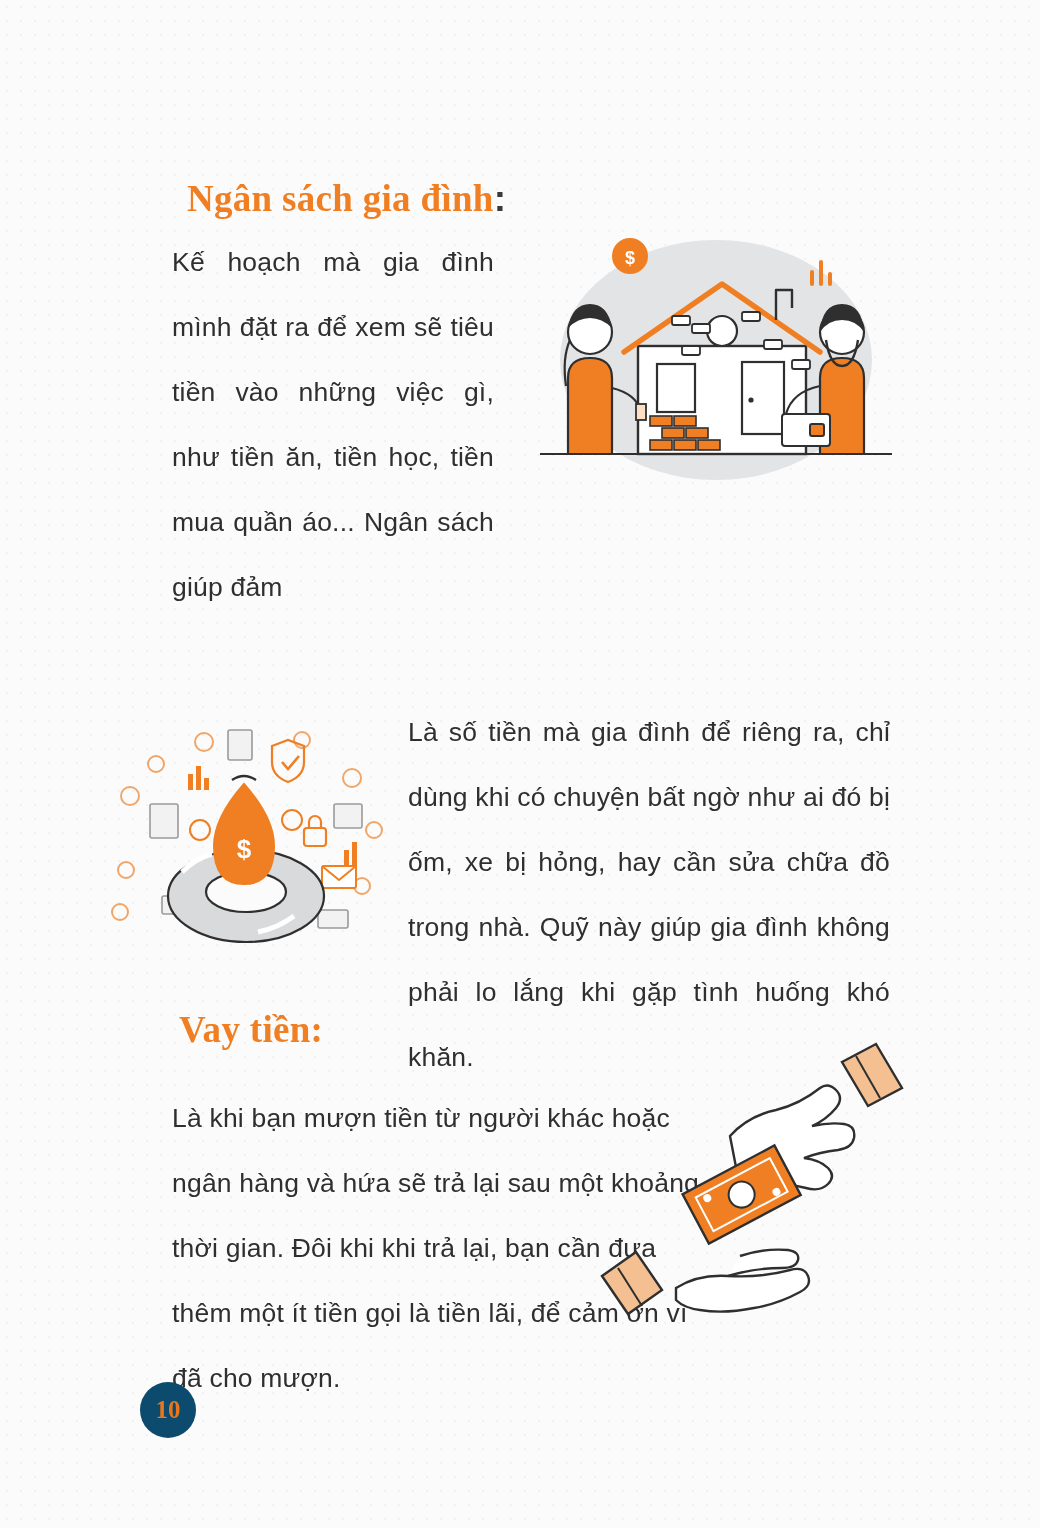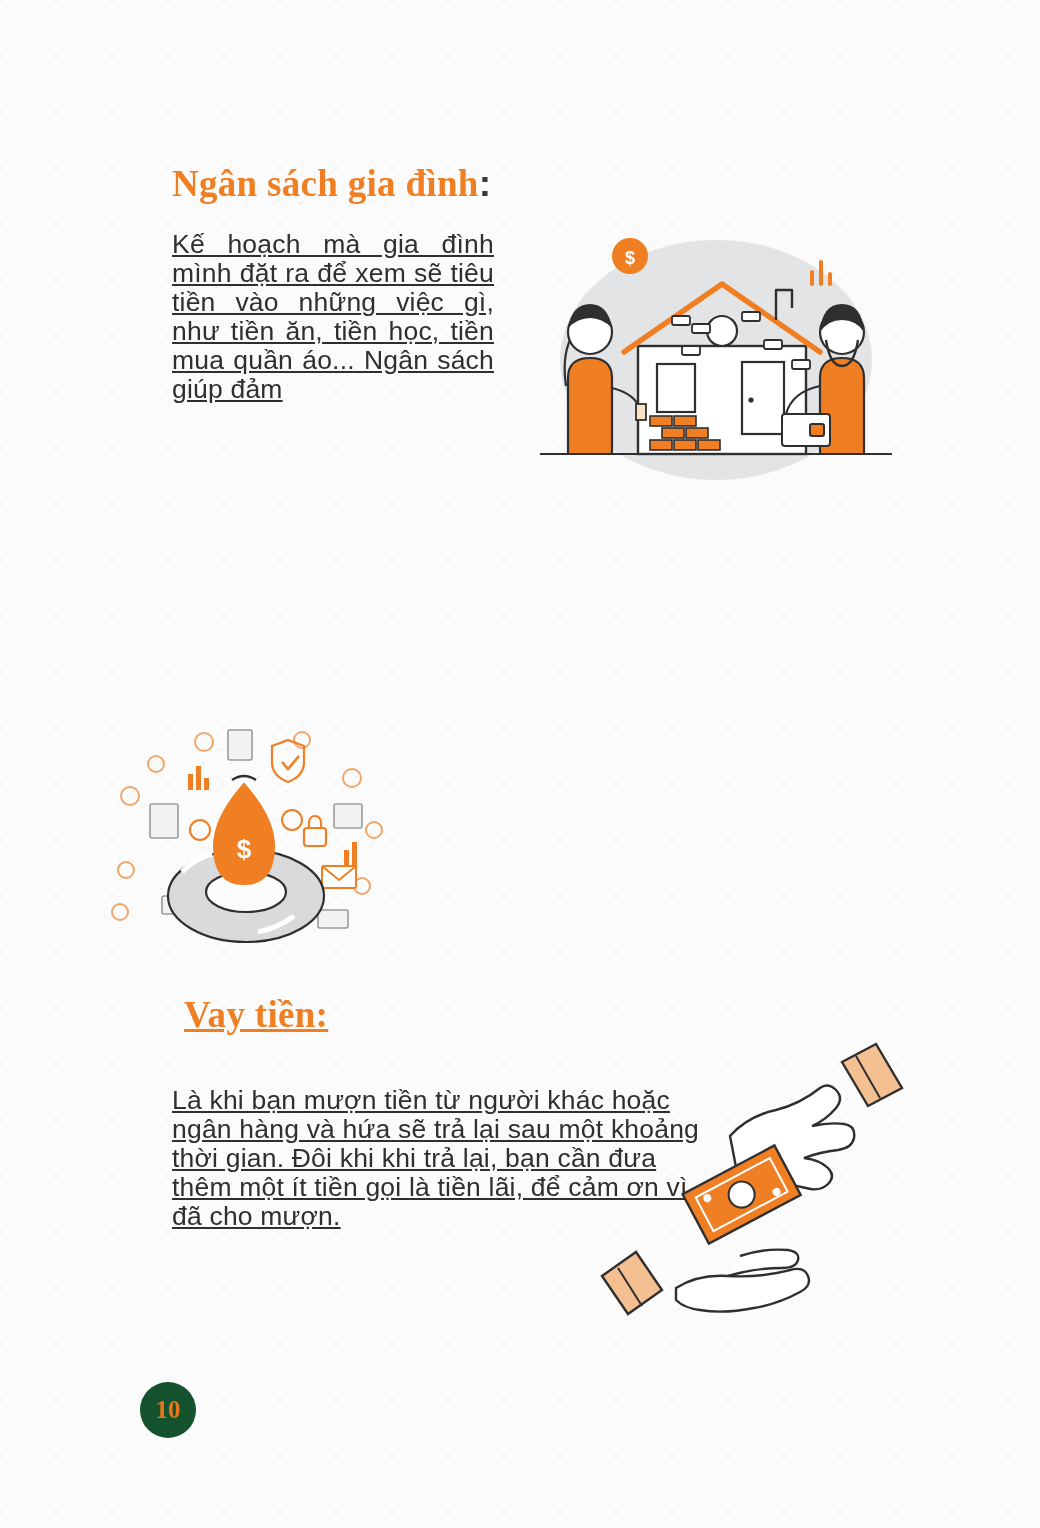--- a/index.html
+++ b/index.html
@@ -27,75 +27,74 @@
   }
   .content {
     position: absolute;
     left: 0; top: 0;
     width: 1040px;
     height: 1528px;
   }
 
   h2.heading {
     position: absolute;
-    margin: 0;
+    margin: 15px;
     color: #ef7f22;
     font-family: "Liberation Serif", serif;
     font-weight: bold;
     font-size: 37px;
     letter-spacing: 0.3px;
     white-space: nowrap;
     text-align: center;
   }
   h2.heading .colon {
     color: #3a3a3a;
     font-family: "Liberation Sans", sans-serif;
     font-weight: bold;
   }
 
   p.body-text {
     position: absolute;
     margin: 0;
     color: #2f2f2f;
     font-size: 26.5px;
-    line-height: 29px;
+    line-height: 65px;
     text-align: justify;
     letter-spacing: 0.2px;
-    text-decoration: underline;
   }
 
   
   #sec1-title { left: 172px; top: 162px; }
   #sec1-p1 {
     left: 172px; top: 230px; width: 322px;
   }
   #sec1-p2 {
     left: 172px; top: 502px; width: 720px;
   }
 
   .illus {
     position: absolute;
   }
 
   
   #sec2-title { left: 172px; top: 630px; }
   #sec2-p1 { left: 408px; top: 700px; width: 482px; }
 
   
-  #sec3-title { left: 184px; top: 993px; text-decoration: underline; }
+  #sec3-title { left: 164px; top: 993px; }
   #sec3-p1 { left: 172px; top: 1062px; width: 536px; text-align: left; margin-top: 24px;}
 
   .page-number {
     position: absolute;
     left: 140px;
     top: 1382px;
     width: 56px;
     height: 56px;
     border-radius: 50%;
-    background: #14532d;
+    background: #0c4a6e;
     color: #e8761c;
     font-family: "Liberation Serif", serif;
     font-weight: bold;
     font-size: 25px;
     display: flex;
     align-items: center;
     justify-content: center;
   }
 </style>
 </head>
@@ -172,20 +171,21 @@
           <path d="M300 158 q-28 6 -34 28" fill="none" stroke="#2f2f2f" stroke-width="2.2"></path>
         </g>
 
         <g fill="#ffffff" stroke="#2f2f2f" stroke-width="2">
           <rect x="262" y="186" width="48" height="32" rx="3"></rect>
           <rect x="290" y="196" width="14" height="12" rx="2" fill="#ef7f22"></rect>
         </g>
       </svg>
     </div>
 
+    <p class="body-text" id="sec2-p1">Là số tiền mà gia đình để riêng ra, chỉ dùng khi có chuyện bất ngờ như ai đó bị ốm, xe bị hỏng, hay cần sửa chữa đồ trong nhà. Quỹ này giúp gia đình không phải lo lắng khi gặp tình huống khó khăn.</p>
 
     <div class="illus" style="left:96px; top:700px; width:300px; height:260px;">
       <svg viewBox="0 0 300 260" width="300" height="260" xmlns="http://www.w3.org/2000/svg">
 
         <g stroke="#f0a668" fill="none" stroke-width="2">
           <circle cx="34" cy="96" r="9"></circle>
           <circle cx="60" cy="64" r="8"></circle>
           <circle cx="108" cy="42" r="9"></circle>
           <circle cx="206" cy="40" r="8"></circle>
           <circle cx="256" cy="78" r="9"></circle>

